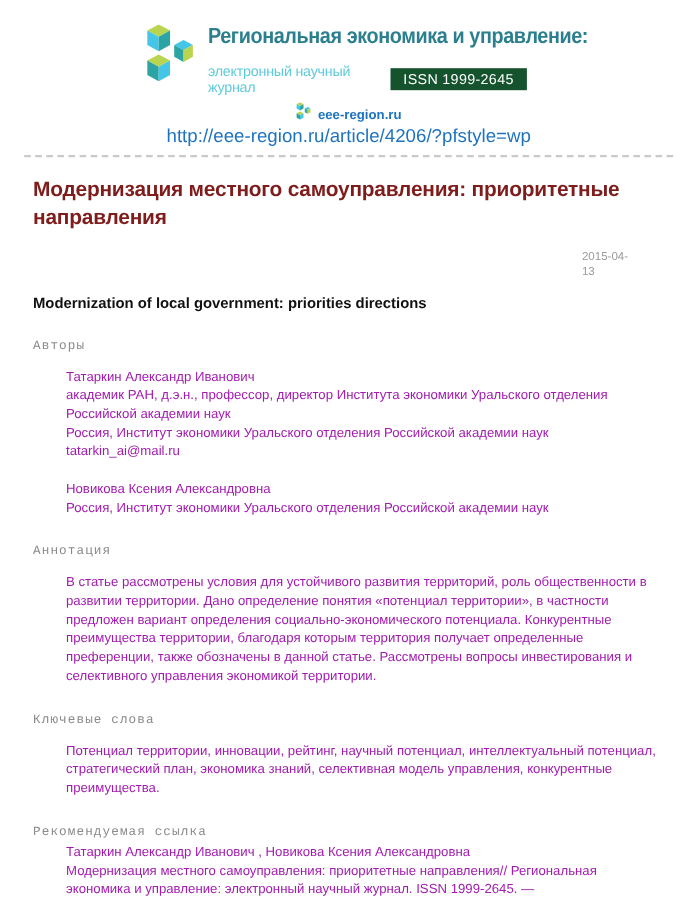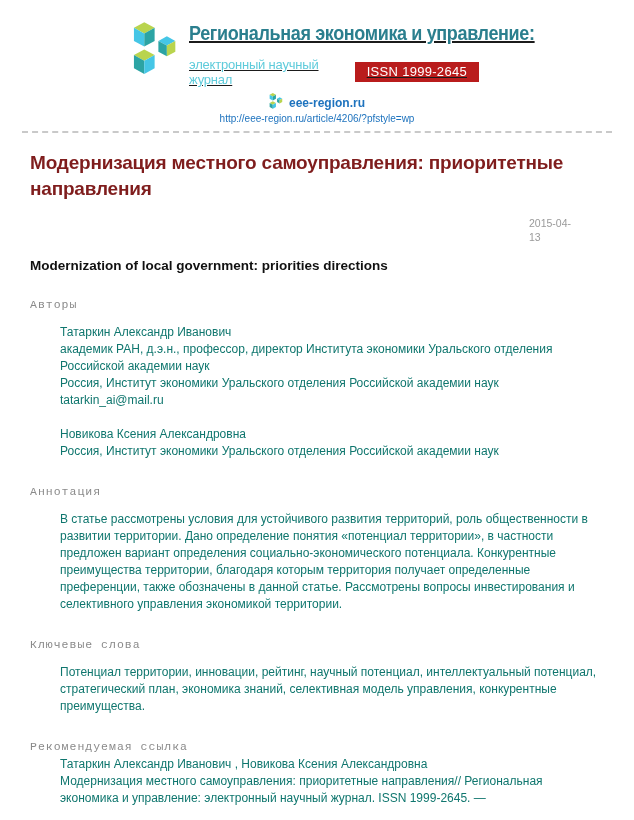--- a/index.html
+++ b/index.html
@@ -3,60 +3,60 @@
 <meta charset="utf-8">
 <style>
   * { margin:0; padding:0; box-sizing:border-box; }
   html,body { background:#fff; }
   body {
     width:634px; height:820px; overflow:hidden;
     font-family:"Liberation Sans", sans-serif;
     color:#1b1b1b; position:relative;
   }
   
-  .masthead { padding-top:22px; display:flex; justify-content:center;text-decoration:underline; }
+  .masthead { padding-top:22px; display:flex; justify-content:center; }
   .masthead-inner { display:flex; align-items:flex-start; gap:9px; margin-left:6px; }
   .logo-svg { width:47px; height:53px; flex:0 0 auto; }
   .mast-text { width:318px; }
   .journal-title {
     color:#2b7f8e; font-weight:bold; font-size:20px; line-height:22px;
     letter-spacing:-0.4px; transform:scaleX(0.90); transform-origin:left top;
     white-space:nowrap;
   }
   .mast-row2 { display:flex; justify-content:space-between; align-items:center; margin-top:13px; padding-right:28px;gap:25px; }
   .journal-subtitle { color:#5ecbdb; font-size:13px; letter-spacing:-0.2px; }
   .issn-badge {
-    background:#b91c1c; color:#fff; font-size:13px; letter-spacing:0.3px;
+    background:#14532d; color:#fff; font-size:13px; letter-spacing:0.3px;
     padding:2px 12px 3px; white-space:nowrap;
   }
   .links-row {
     display:flex; justify-content:space-between; align-items:center;
     padding:4px 22px 0 22px; margin-top:2px;flex-direction:column;
   }
   .site-link-wrap { display:flex; align-items:center; gap:5px; }
   .mini-logo { width:15px; height:16px; }
   a.site-link { color:#1e73be; font-weight:bold; font-size:12px; text-decoration:none; }
-  a.page-url { color:#1e73be; font-size:10px; text-decoration:none; }
+  a.page-url { color:#1e73be; font-size:17px; text-decoration:none; }
   .dash-divider { margin:7px 22px 0 22px; border-top:2px dashed #c9c9c9; }
   
   .main { padding:0 30px; }
   h1.article-title-ru {
     margin-top:17px; font-size:19px; line-height:26px; font-weight:bold;
     color:#7f1d1d; max-width:565px; letter-spacing:-0.2px;
   }
   .pub-date {
     margin:14px 25px 0 auto; width:50px; font-size:10.5px; line-height:14px;
     color:#9a9a9a; word-break:break-word;
   }
   h2.article-title-en { margin-top:14px; font-size:13.5px; font-weight:bold; color:#111; }
   .section-label {
     font-family:"Liberation Mono","DejaVu Sans Mono",monospace;
     font-size:11.5px; color:#8a8a8a; letter-spacing:1px; margin-top:25px;
   }
-  .indent { margin-left:30px; max-width:545px; font-size:12px; line-height:17px; color:#0f766e; }
+  .indent { margin-left:30px; max-width:545px; font-size:12px; line-height:17px; color:#a21caf; }
   .author-block { margin-top:13px; }
   .author-block + .author-block { margin-top:17px; }
   .para { margin-top:13px; }
   .citation { margin-top:3px; }
 </style>
 </head>
 <body>
 
 <div class="masthead">
   <div class="masthead-inner">

